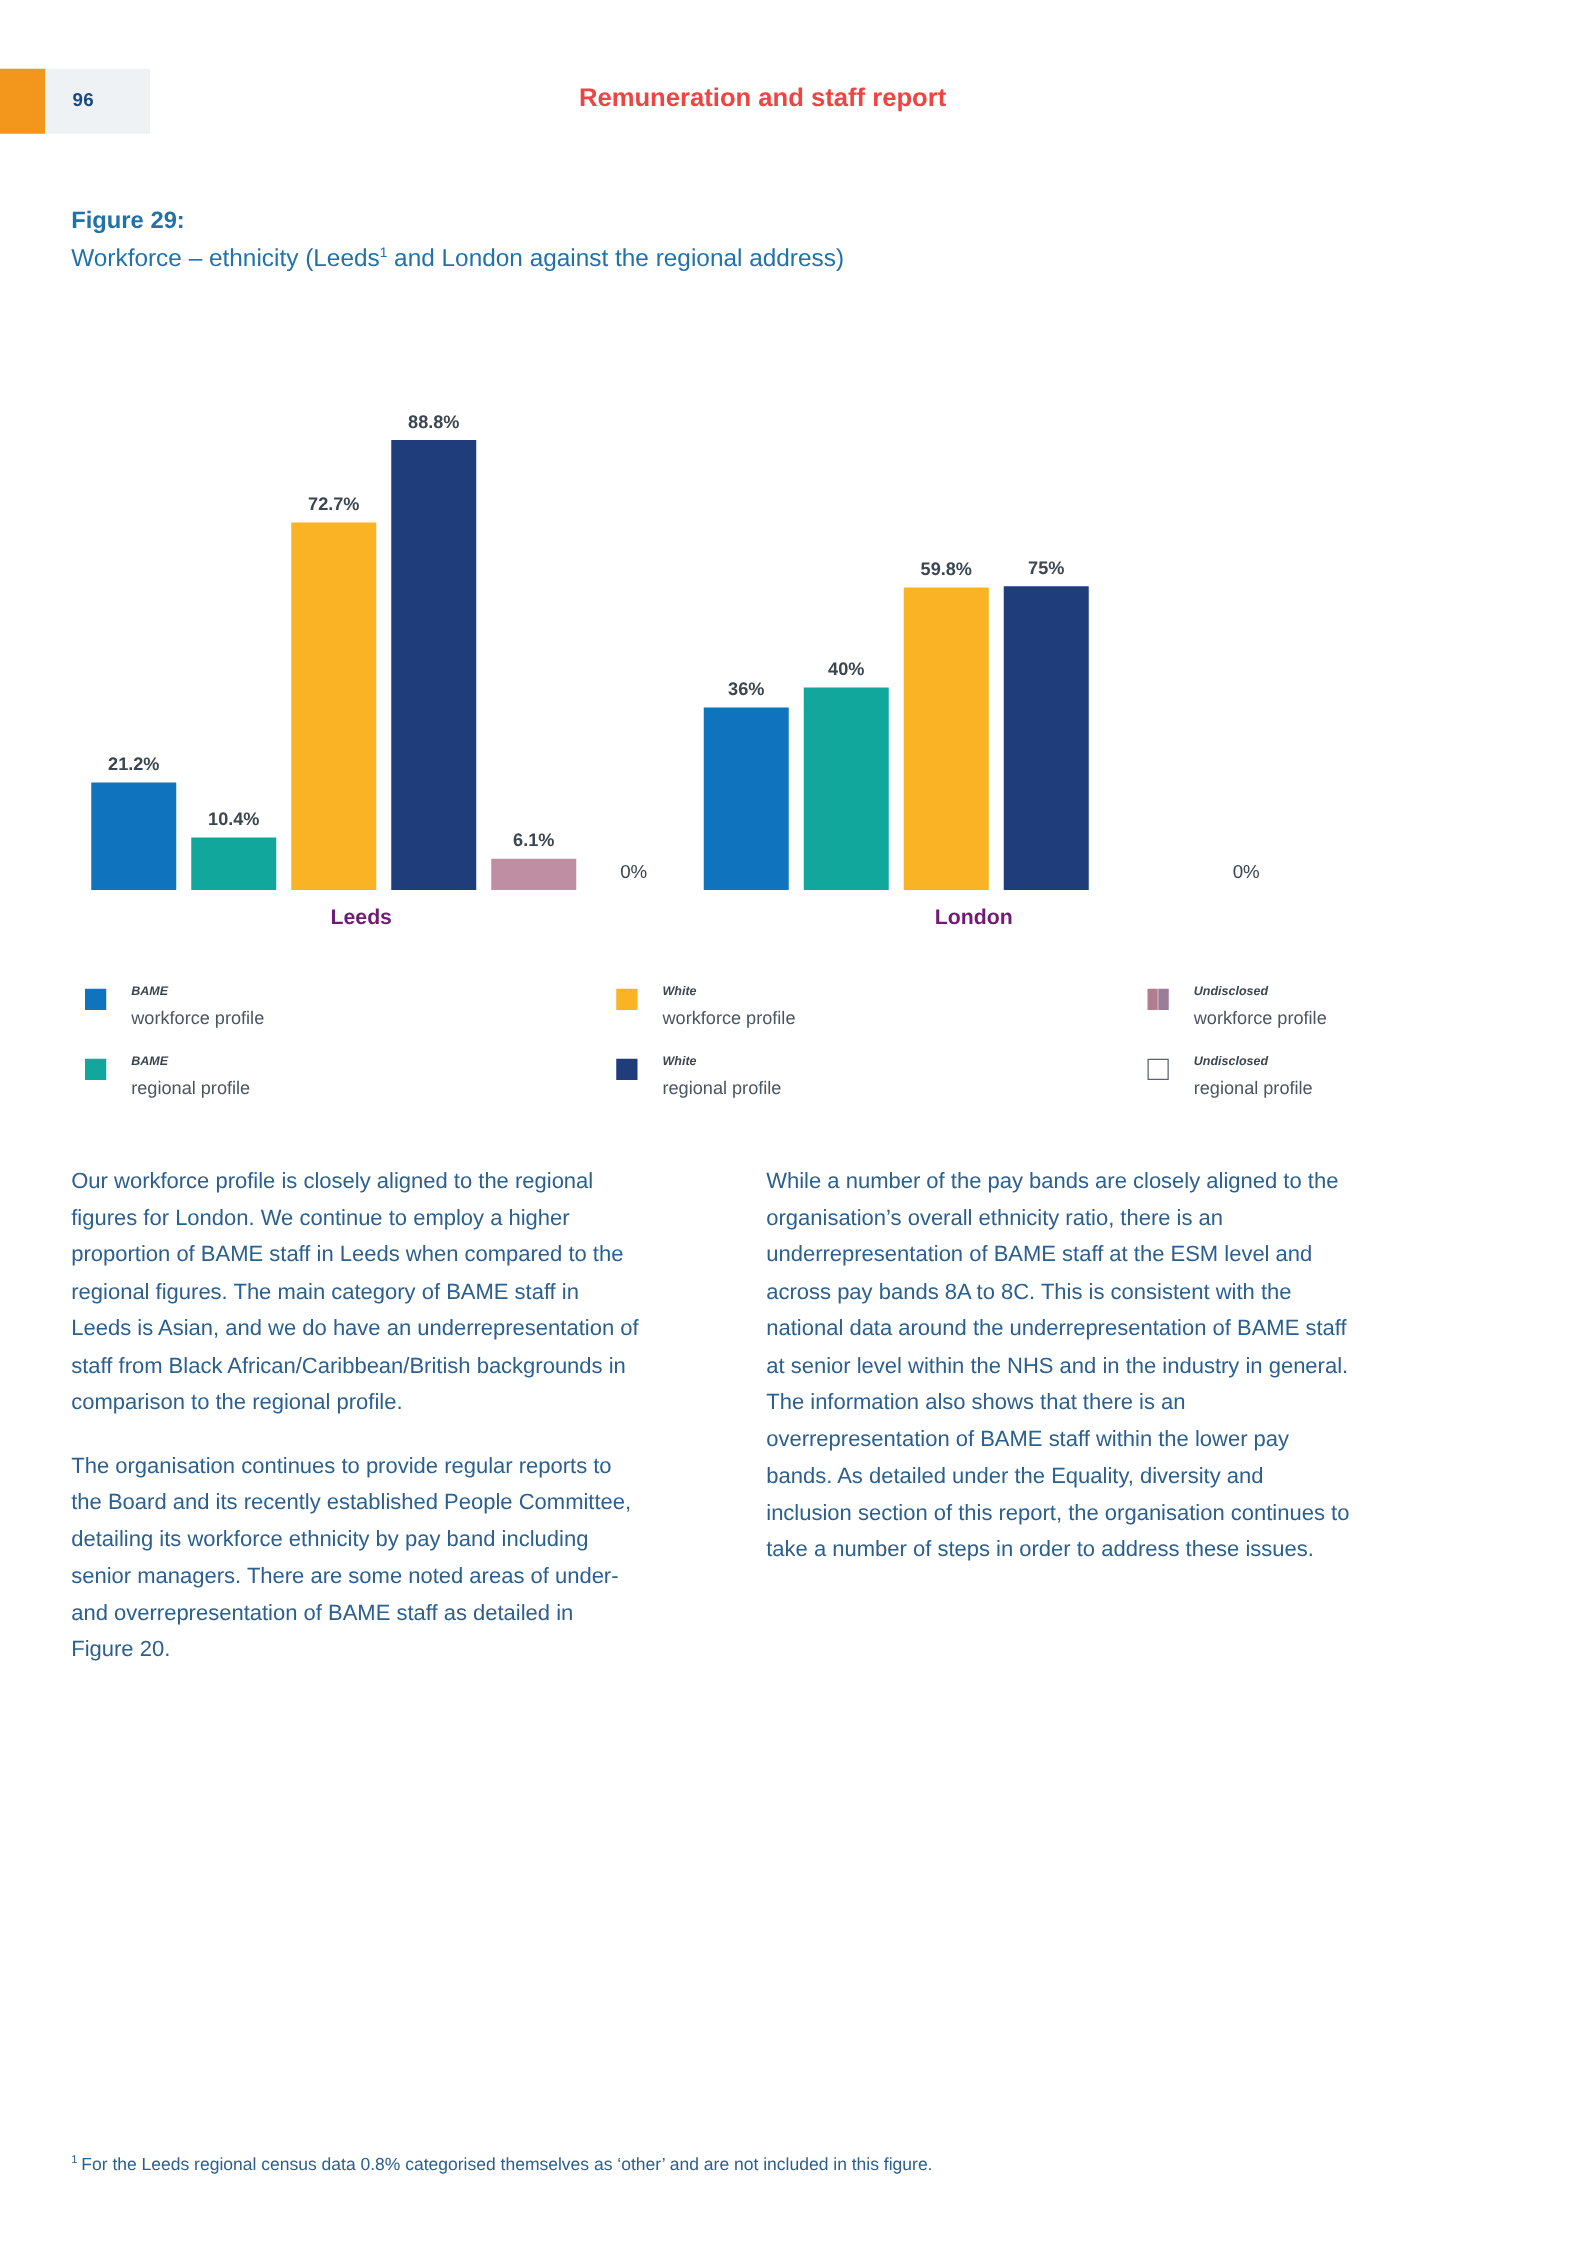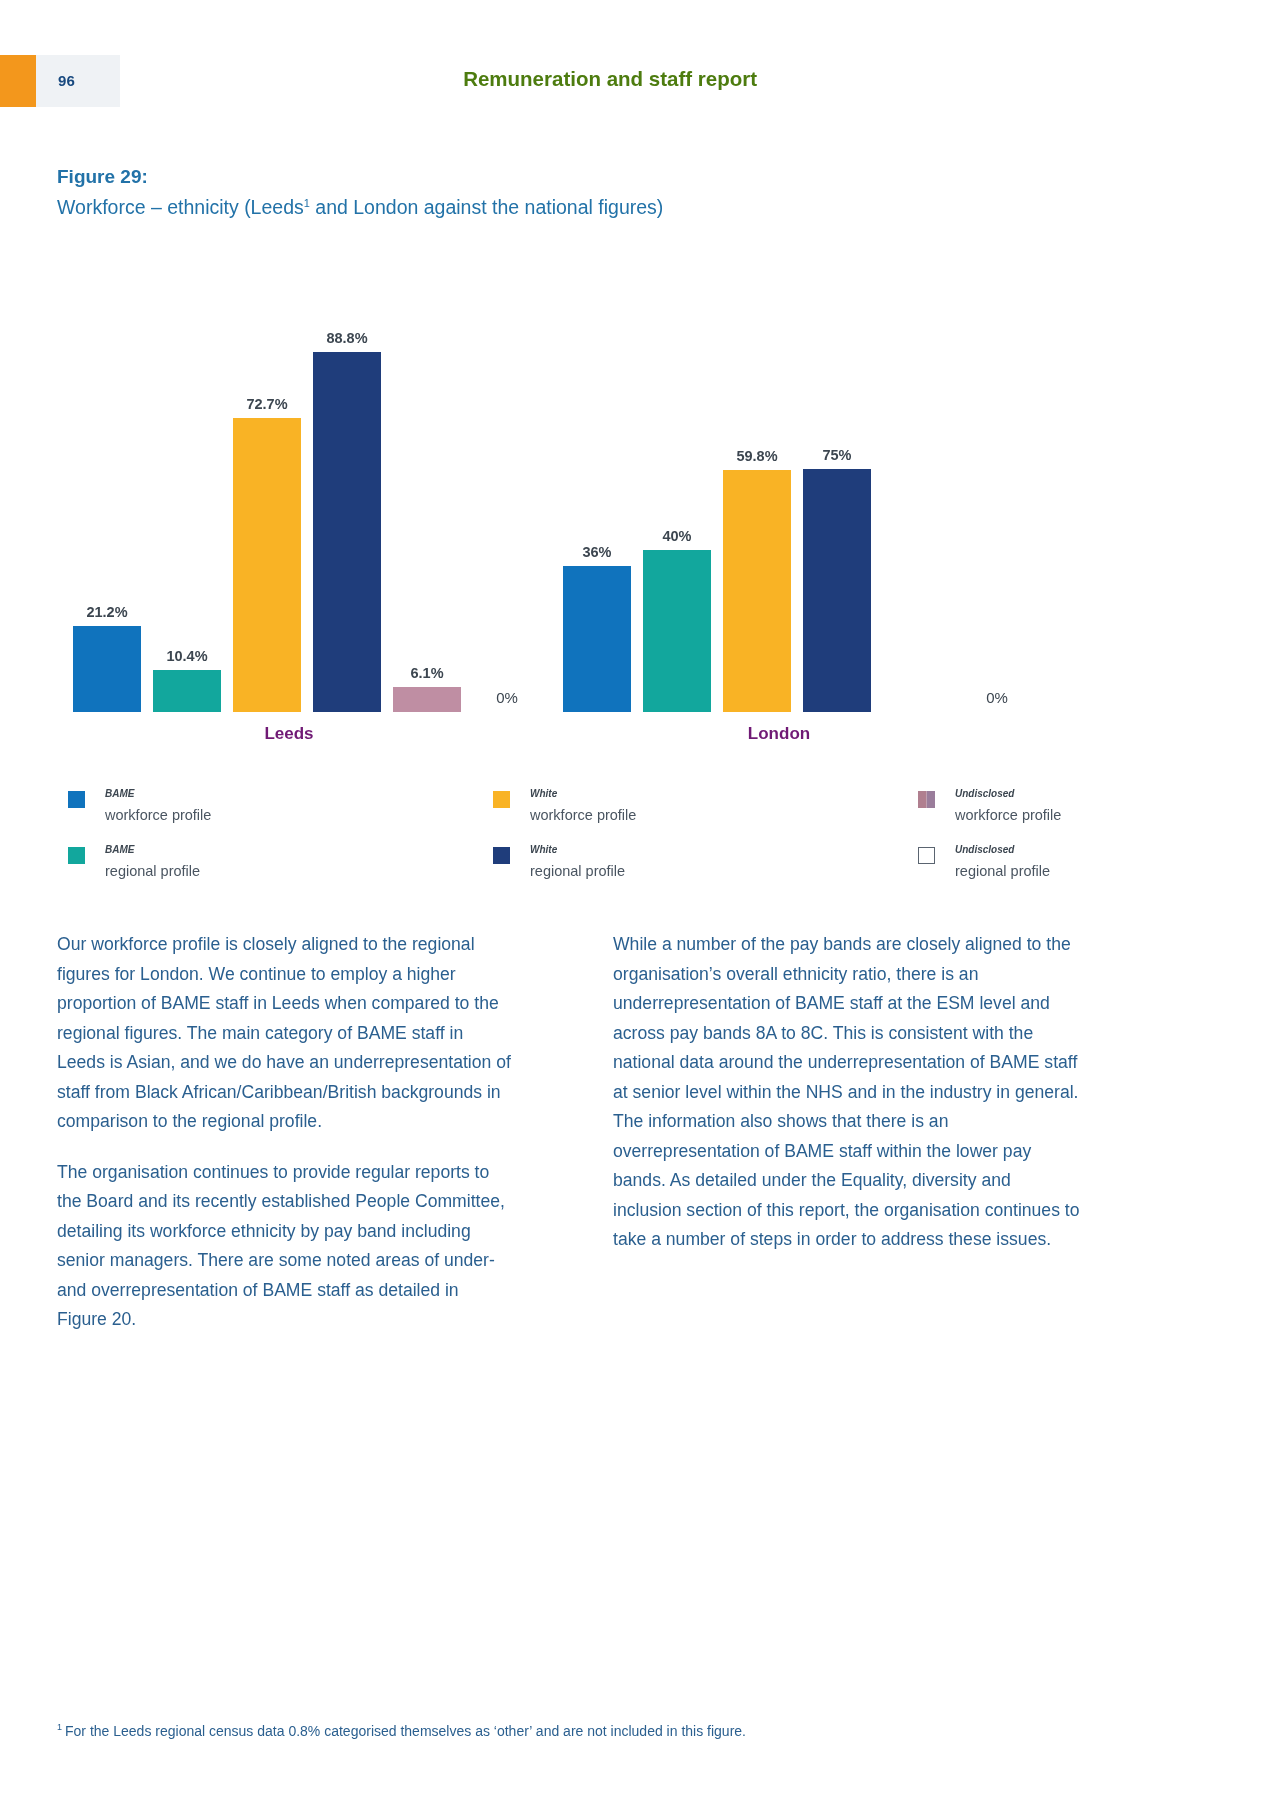--- a/index.html
+++ b/index.html
@@ -48,21 +48,21 @@
     font-weight: bold;
     color: #18497f;
     letter-spacing: .2px;
   }
   .header-title {
     position: absolute;
     right: 268px;
     top: 12px;
     font-size: 20.5px;
     font-weight: bold;
-    color: #4d7c0f;
+    color: #ef4444;
     white-space: nowrap;
   }
 
   
   .figure-caption {
     position: absolute;
     left: 57px;
     top: 162px;
     width: 900px;
   }
@@ -222,21 +222,21 @@
 
 <div class="page-header">
   <div class="header-tab-orange"></div>
   <div class="header-tab-grey"></div>
   <div class="page-number">96</div>
   <div class="header-title">Remuneration and staff report</div>
 </div>
 
 <div class="figure-caption">
   <span class="fig-num">Figure 29:</span>
-  <span class="fig-title"><span>Workforce – ethnicity (Leeds</span><sup>1</sup><span> and London against the national figures)</span></span>
+  <span class="fig-title"><span>Workforce – ethnicity (Leeds</span><sup>1</sup><span> and London against the regional address)</span></span>
 </div>
 
 <div class="chart">
   <div class="chart-plot" id="chart-plot">
       <div class="bar-slot" style="left: 10px;">
         <div class="bar-rect" style="height: 86px; background: rgb(16, 115, 189);"></div>
         <div class="bar-value" style="bottom: 92px;">21.2%</div>
       </div>
       <div class="bar-slot" style="left: 90px;">
         <div class="bar-rect" style="height: 42px; background: rgb(18, 167, 157);"></div>

